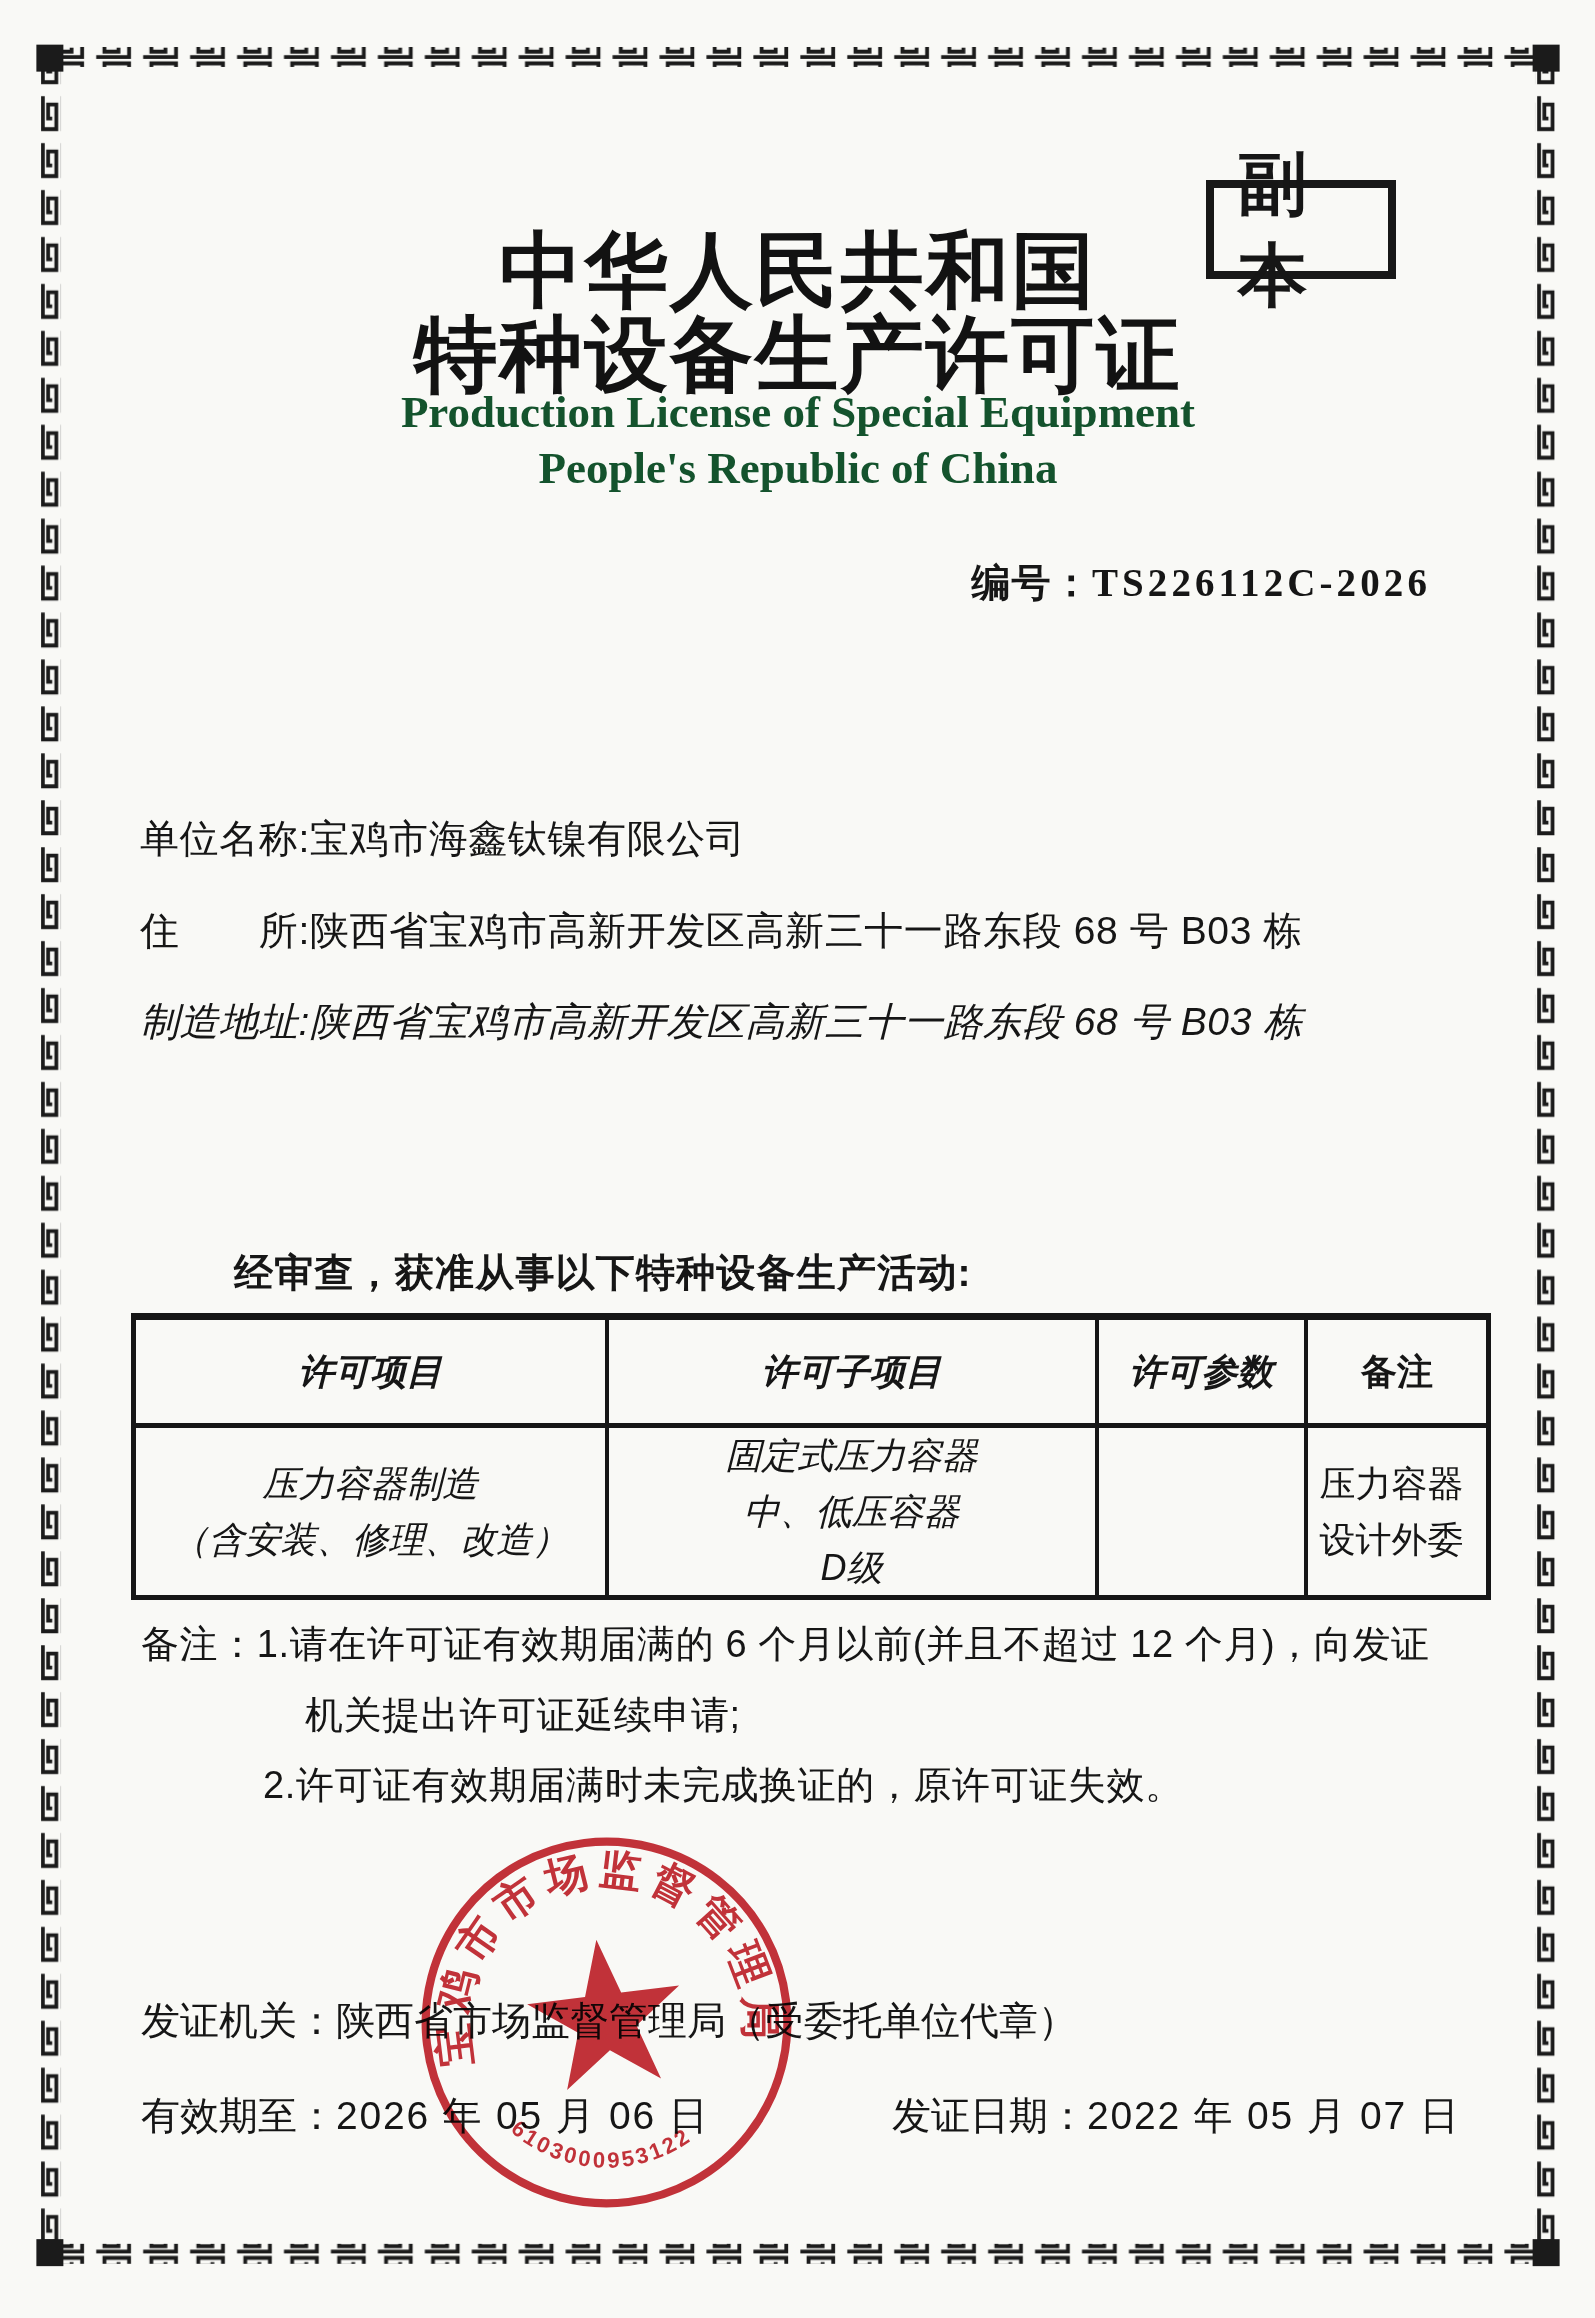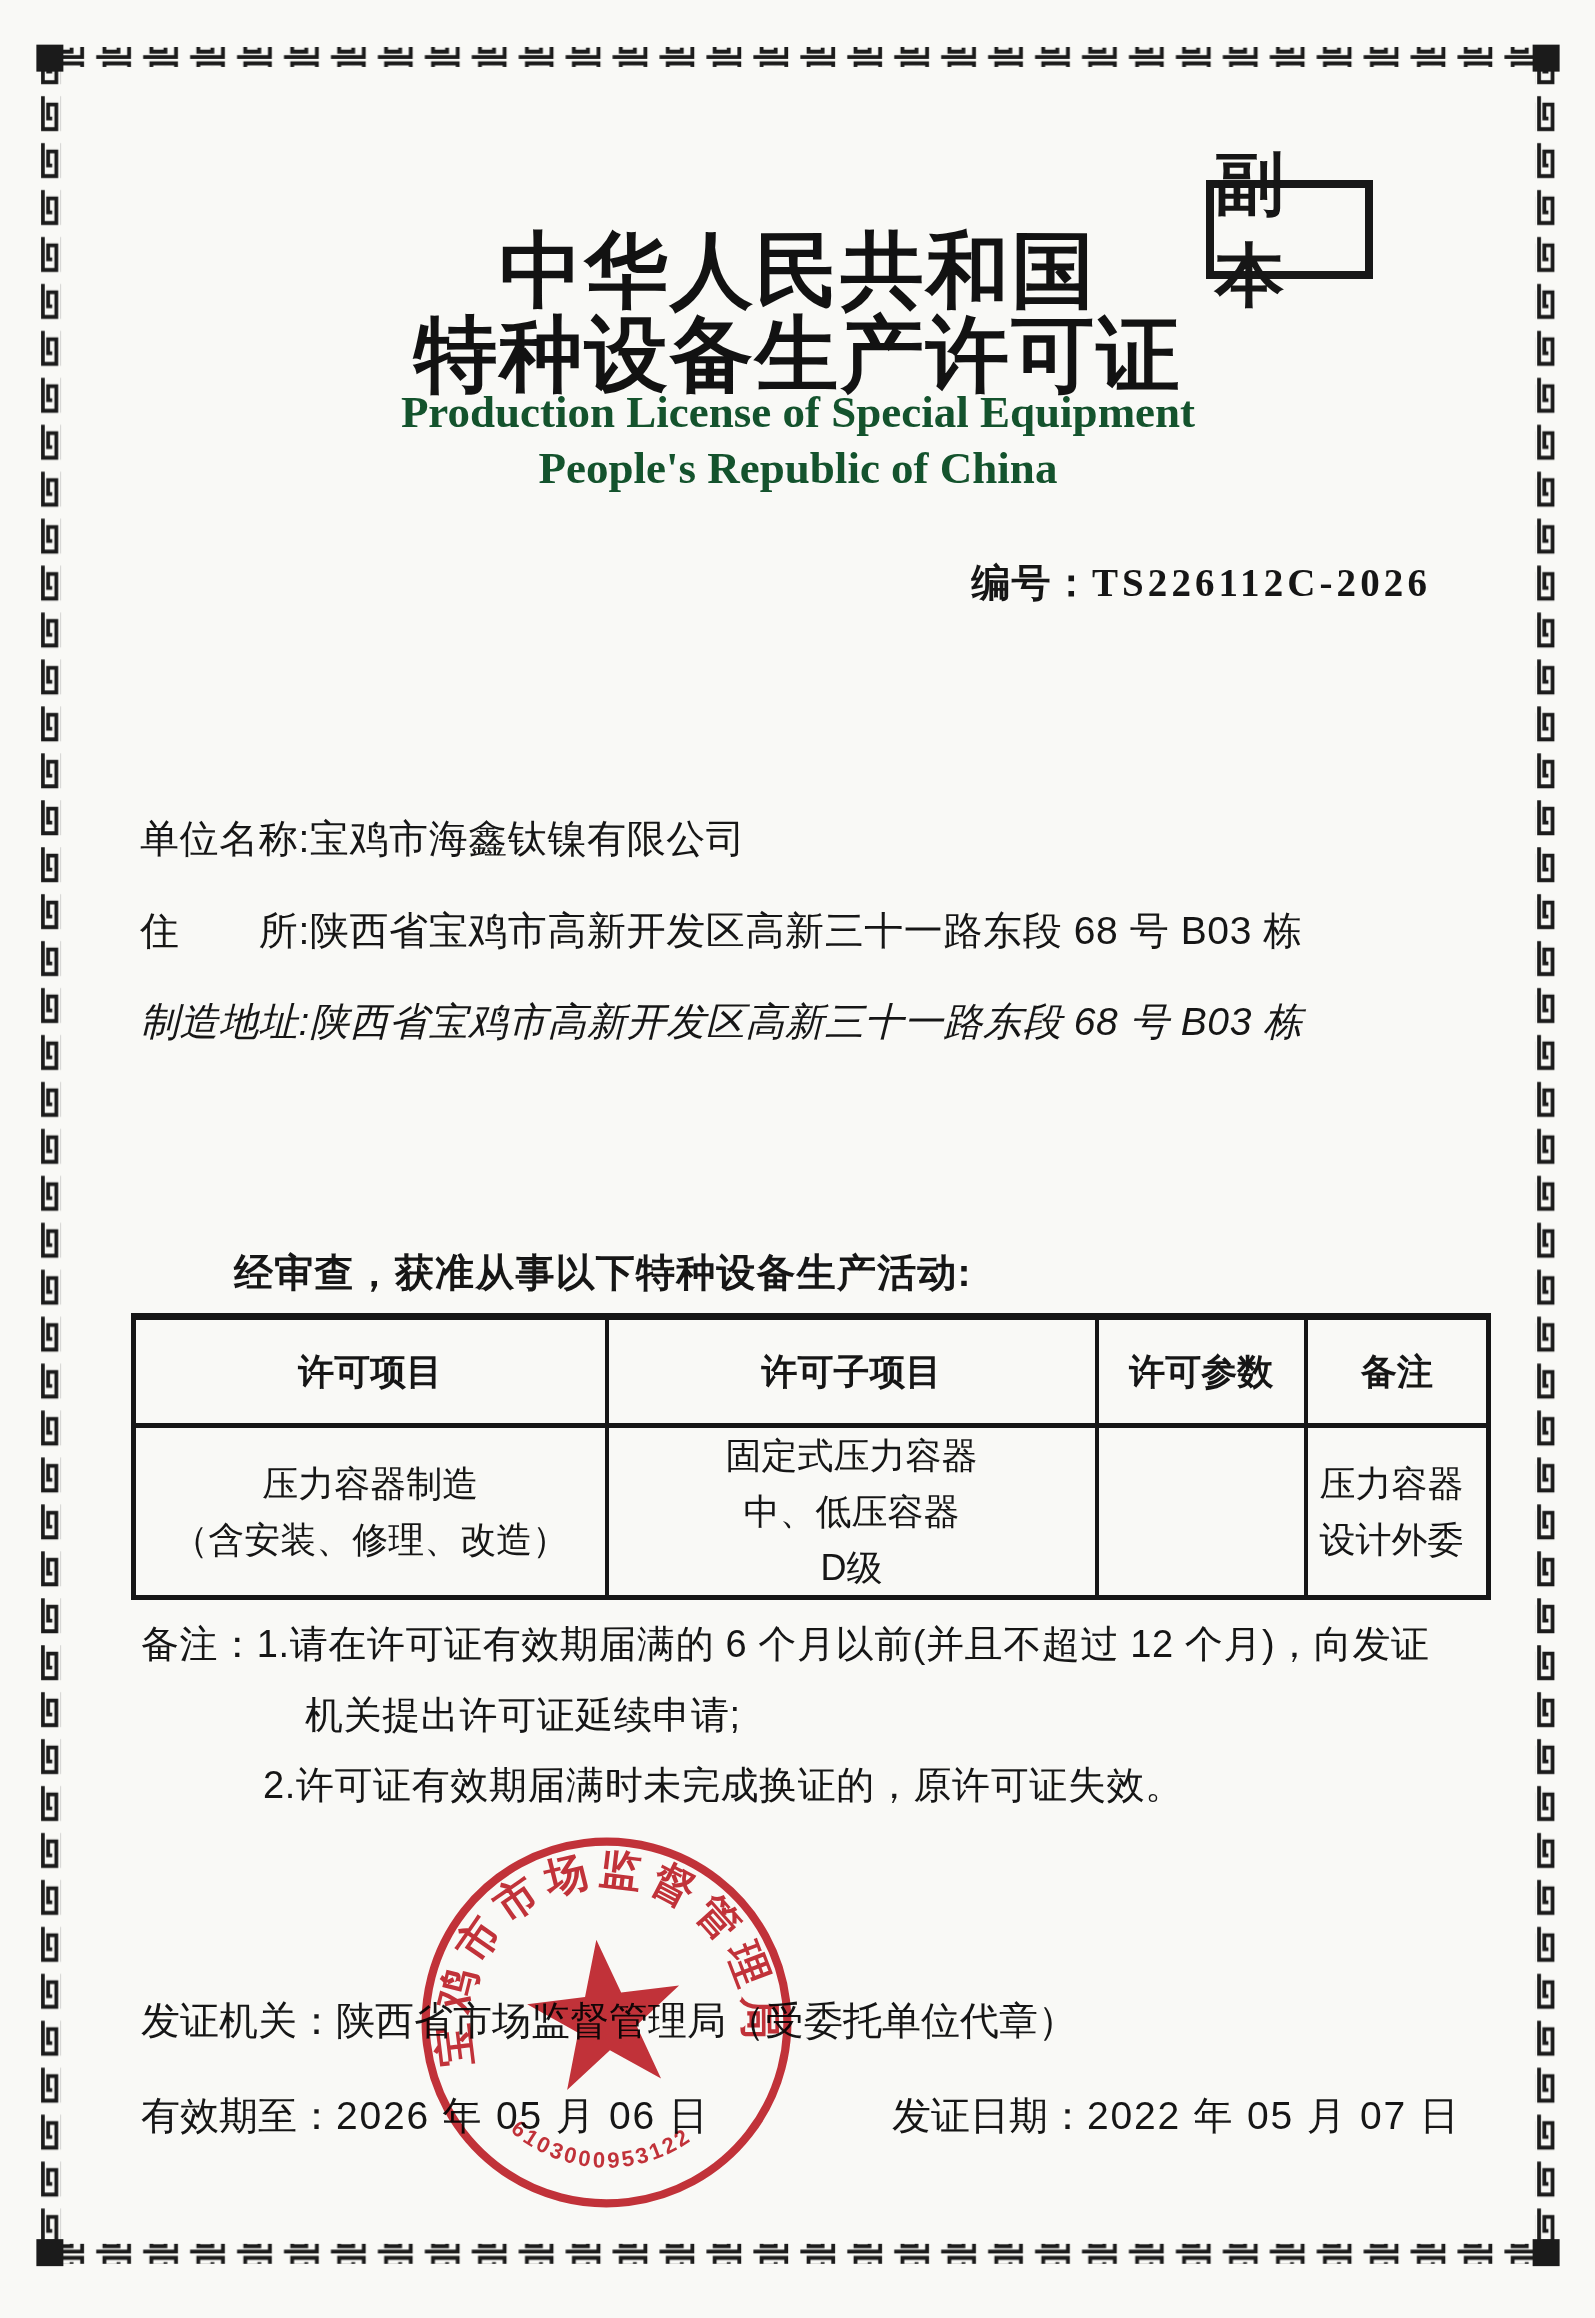--- a/index.html
+++ b/index.html
@@ -12,21 +12,21 @@
     overflow:hidden;
   }
   .page{position:absolute;inset:0;}
   .border-svg{position:absolute;left:0;top:0;}
 
   .copy-badge{
     position:absolute;left:1206px;top:180px;width:150px;height:83px;
     border:8.8px solid #181818;
     display:flex;align-items:center;justify-content:center;
     font-size:69px;font-weight:800;letter-spacing:15.3px;
-    padding-left:1px;
+    padding-left:24px;
   }
 
   .title-cn{
     position:absolute;left:0;width:100%;text-align:center;
     font-weight:800;font-size:83px;letter-spacing:2.3px;
     color:#121212;
   }
   .t1{top:216px;}
   .t2{top:300px;text-align:center;}
   .title-en{
@@ -59,21 +59,21 @@
     grid-template-columns:35% 36.3% 15.5% 13.2%;
     grid-template-rows:108px 1fr;
     box-sizing:border-box;
     font-size:36px;
   }
   .tbl > div{
     display:flex;flex-direction:column;align-items:center;justify-content:center;
     box-sizing:border-box;line-height:56px;font-weight:500;
   }
   .tbl .th{font-weight:600;border-bottom:5.3px solid #161616;}
-  .tbl .cb1,.tbl .cb2,.tbl .cb3,.tbl .th1,.tbl .th2,.tbl .th3{border-right:4.7px solid #161616;}
+  .tbl .cb1,.tbl .cb2,.tbl .cb3,.tbl .th1,.tbl .th2,.tbl .th3{border-right:4.7px solid #161616;font-style:italic;}
   .tbl .cb4{align-items:flex-start;padding-left:11.7px;}
 
   .note{position:absolute;font-size:38px;font-weight:500;letter-spacing:0.6px;white-space:nowrap;}
   .n1{left:141px;top:1619px;}
   .n2{left:305px;top:1690px;}
   .n3{left:263px;top:1760px;}
 
   .foot{position:absolute;font-size:39px;font-weight:500;white-space:nowrap;}
   .authority{left:141px;top:1994px;}
   .valid{left:141px;top:2089px;}

